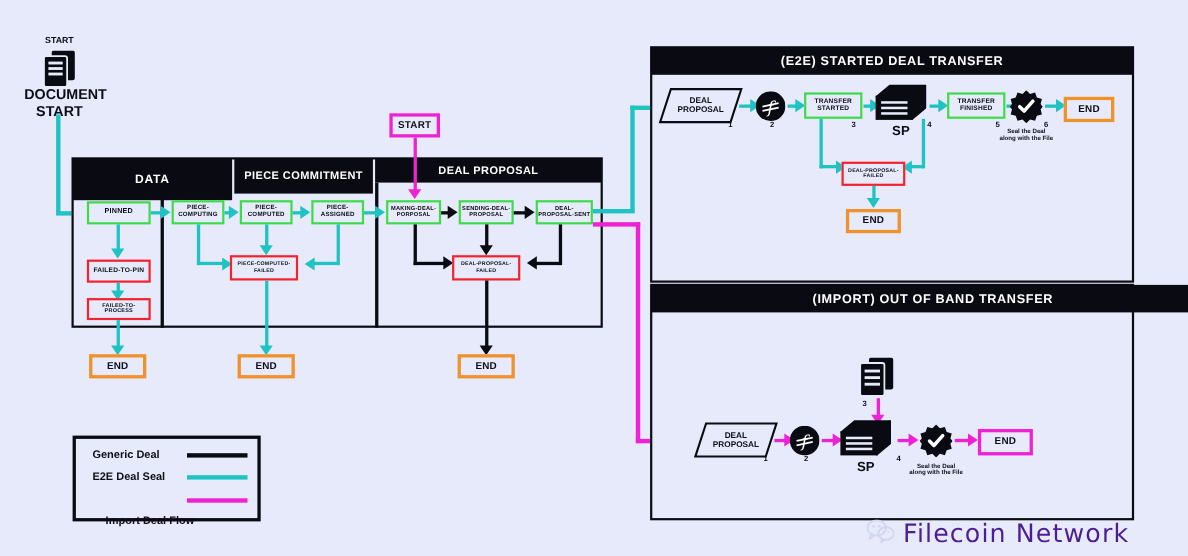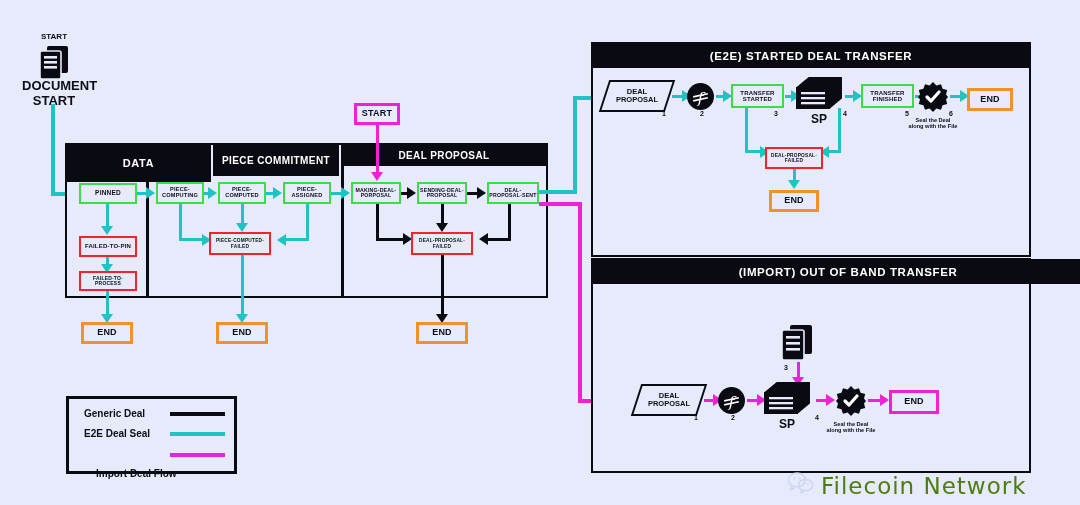--- a/index.html
+++ b/index.html
@@ -76,21 +76,21 @@
 
   
   #legend{position:absolute;box-sizing:border-box;border:3px solid #0a0a12;background:#e6eafa;}
   .lg-row{position:absolute;display:flex;align-items:center;}
   .lg-txt{font-weight:bold;font-size:10px;color:#0d0d17;}
   .lg-swatch{height:4px;width:88px;}
 
   
   #watermark{
     position:absolute;display:flex;align-items:center;gap:7px;
-    color:#4d7c0f;font-size:23px;letter-spacing:1px;
+    color:#4c1d95;font-size:23px;letter-spacing:1px;
     font-family:"DejaVu Sans", sans-serif;
   }
 </style>
 </head>
 <body>
 
 <div class="caption" style="left:28px;top:32px;width:52px;font-size:8px;">START</div>
 
 <div class="abs" style="left:38px;top:46px;">
   <svg width="32" height="34" viewBox="0 0 32 34">

